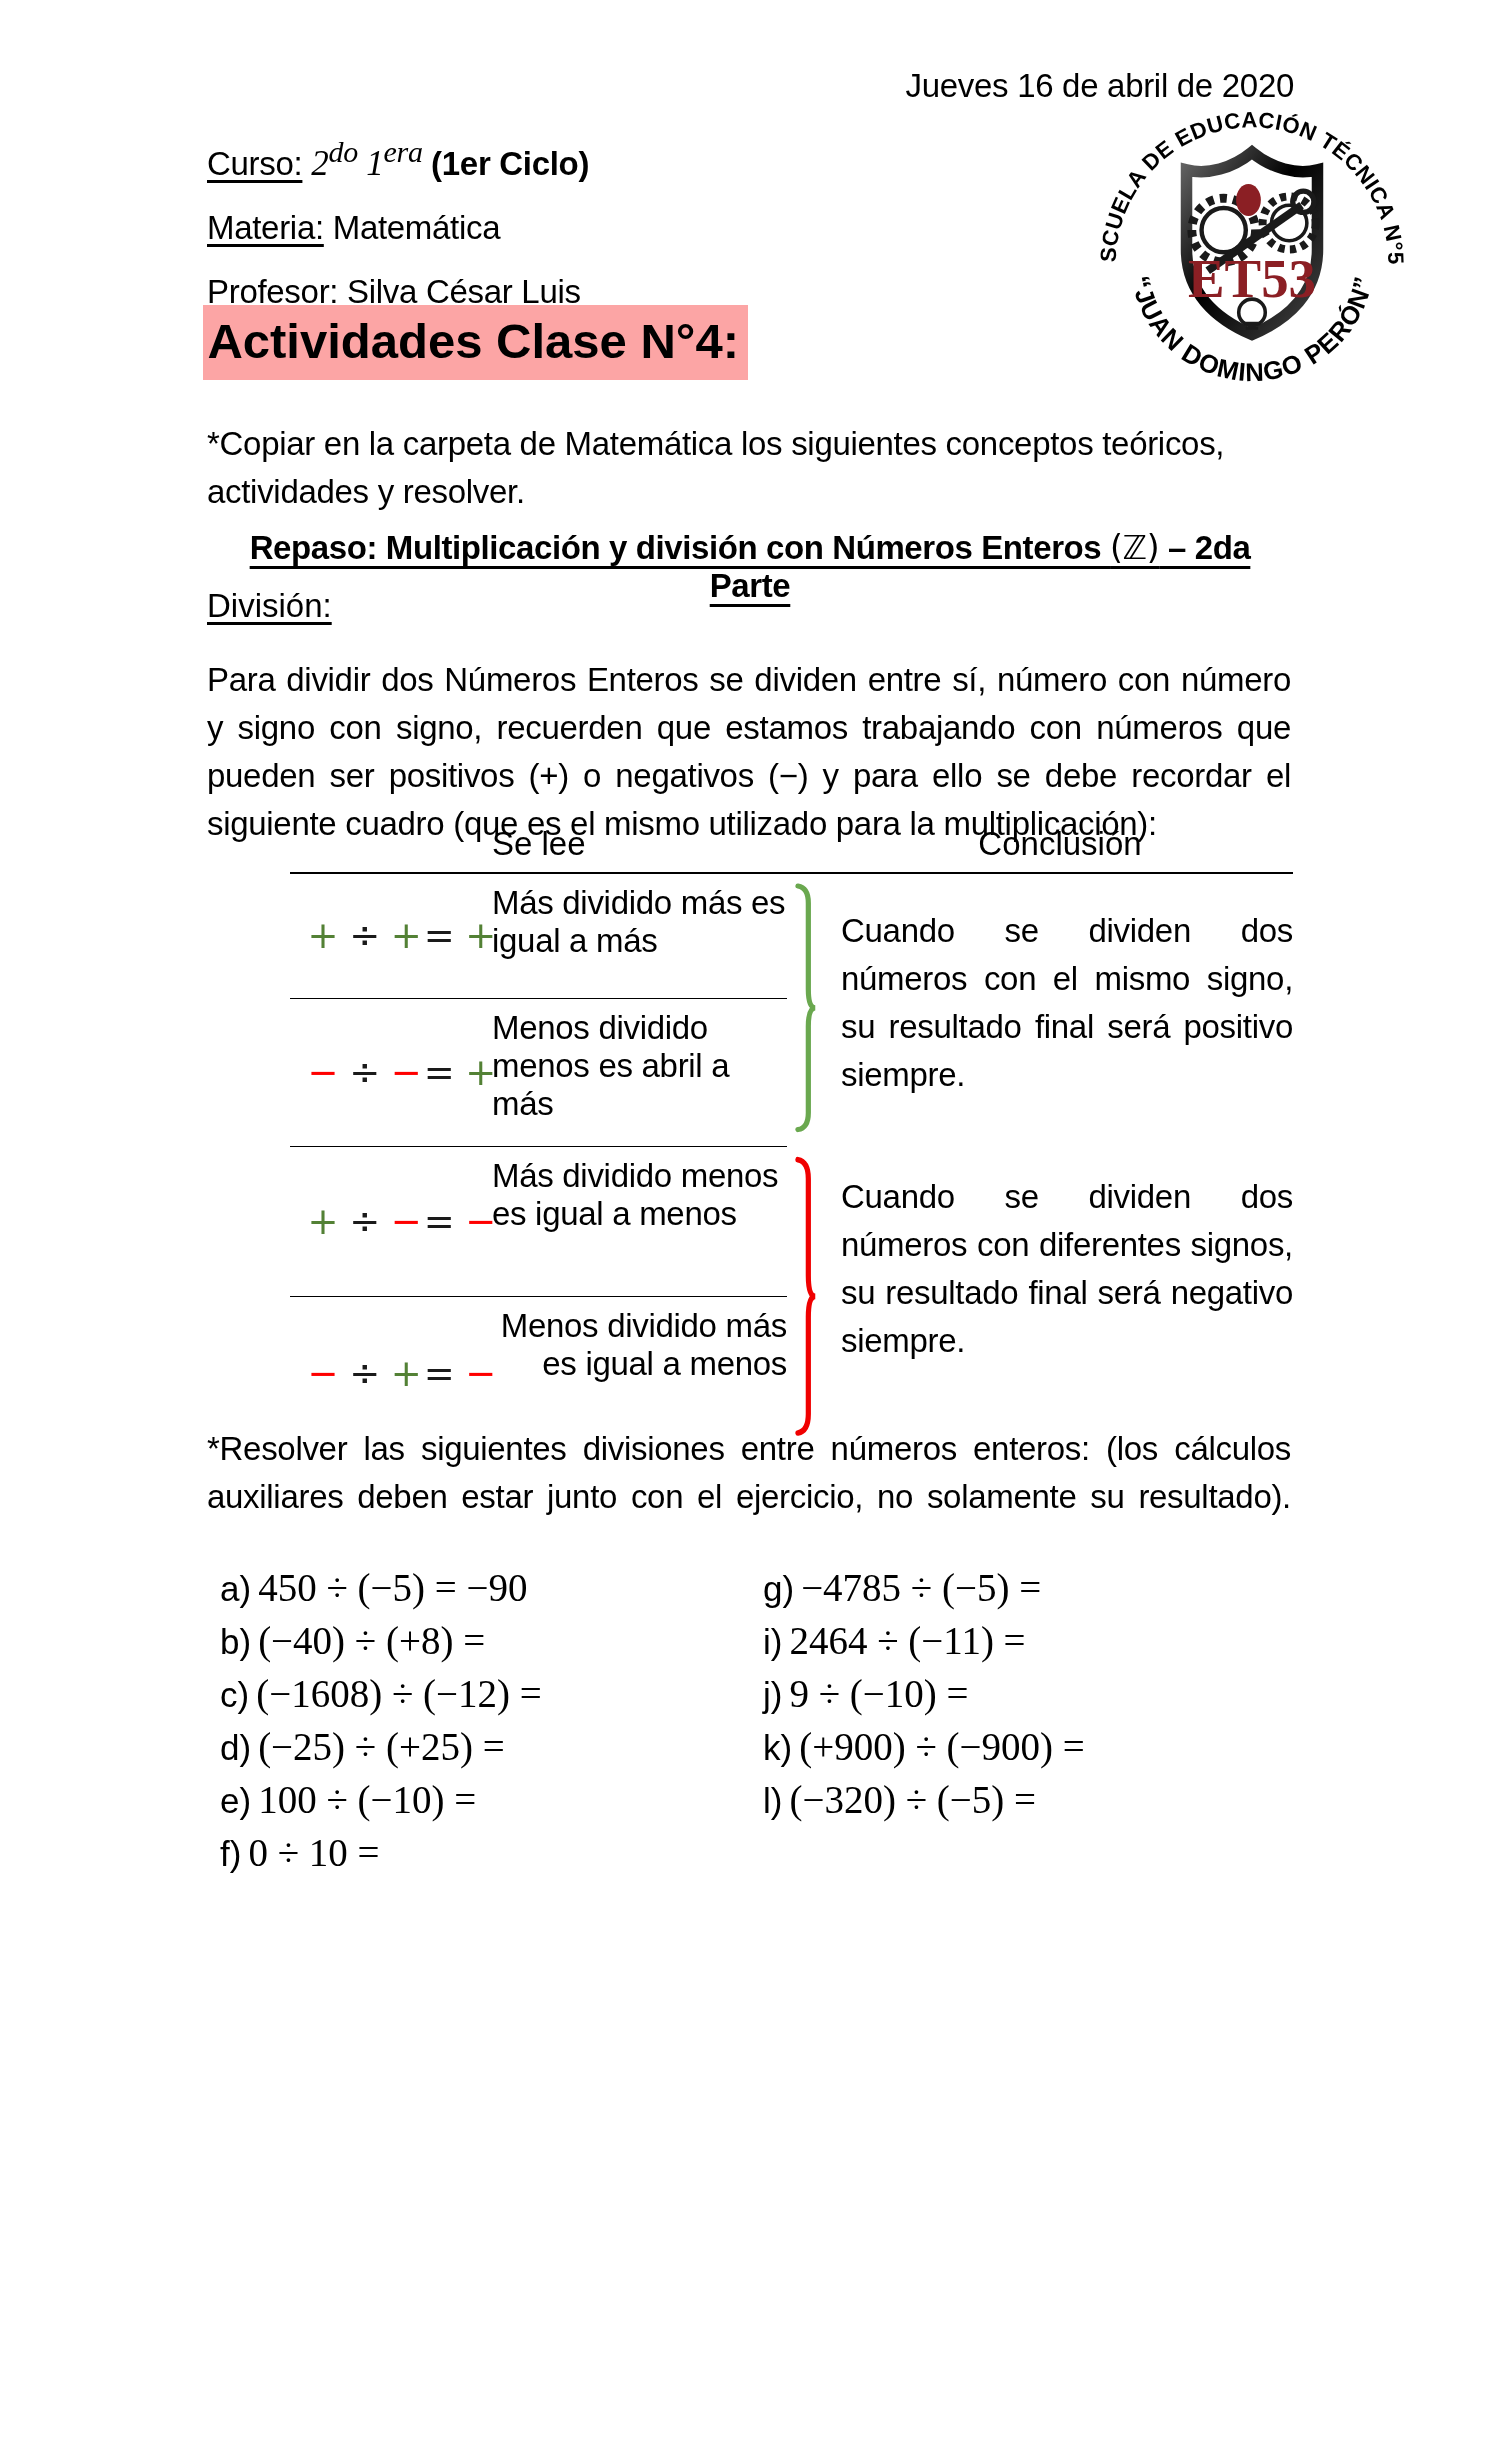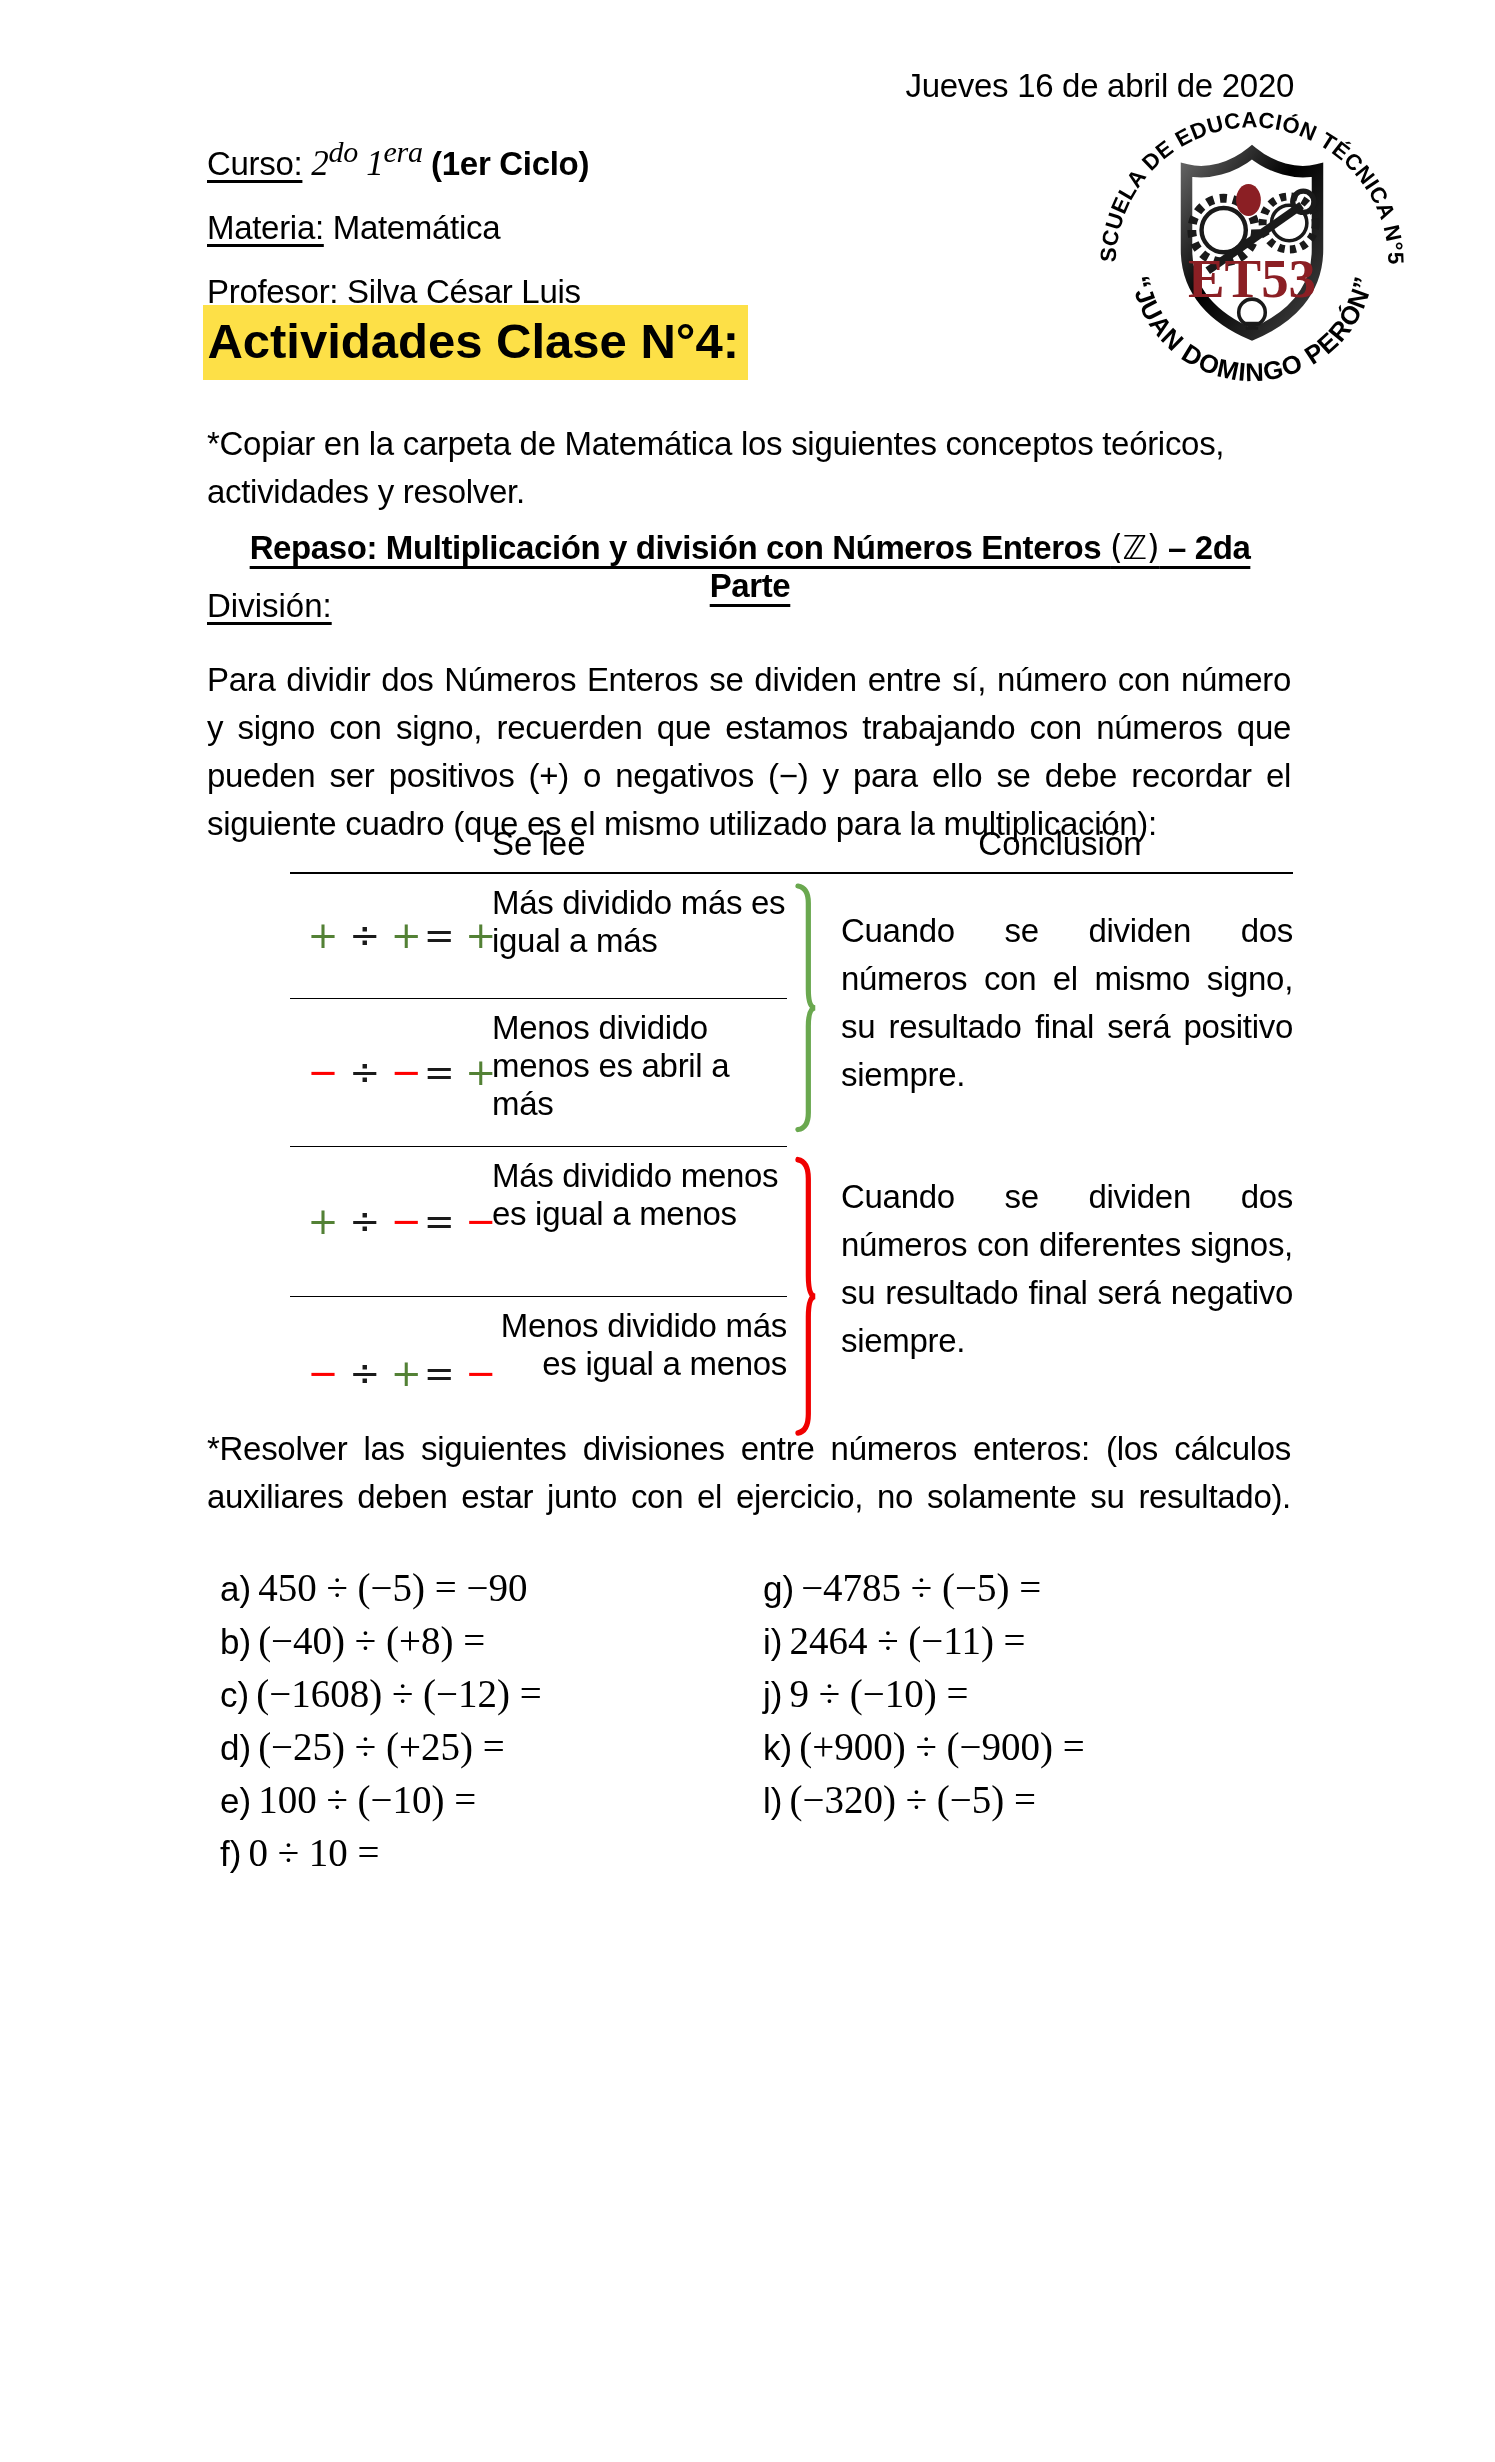--- a/index.html
+++ b/index.html
@@ -124,21 +124,21 @@
     <p>
       <span class="u">Materia:</span>
       <span>Matemática</span>
     </p>
     <p>
       <span class="u">Profesor:</span>
       <span>Silva César Luis</span>
     </p>
   </div>
 
-  <h1 class="title"><span class="hl" id="title-hl" style="background: #fde047;">Actividades Clase N°4:</span></h1>
+  <h1 class="title"><span class="hl" id="title-hl" style="background: #fca5a5;">Actividades Clase N°4:</span></h1>
 
   <p class="intro">*Copiar en la carpeta de Matemática los siguientes conceptos teóricos, actividades y resolver.</p>
 
   <p class="repaso">
     <span class="inner">
       <span>Repaso: Multiplicación y división con Números Enteros </span><span class="zz">(ℤ)</span><span> – 2da Parte</span>
     </span>
   </p>
 
   <p class="division-label"><span class="u">División:</span></p>

